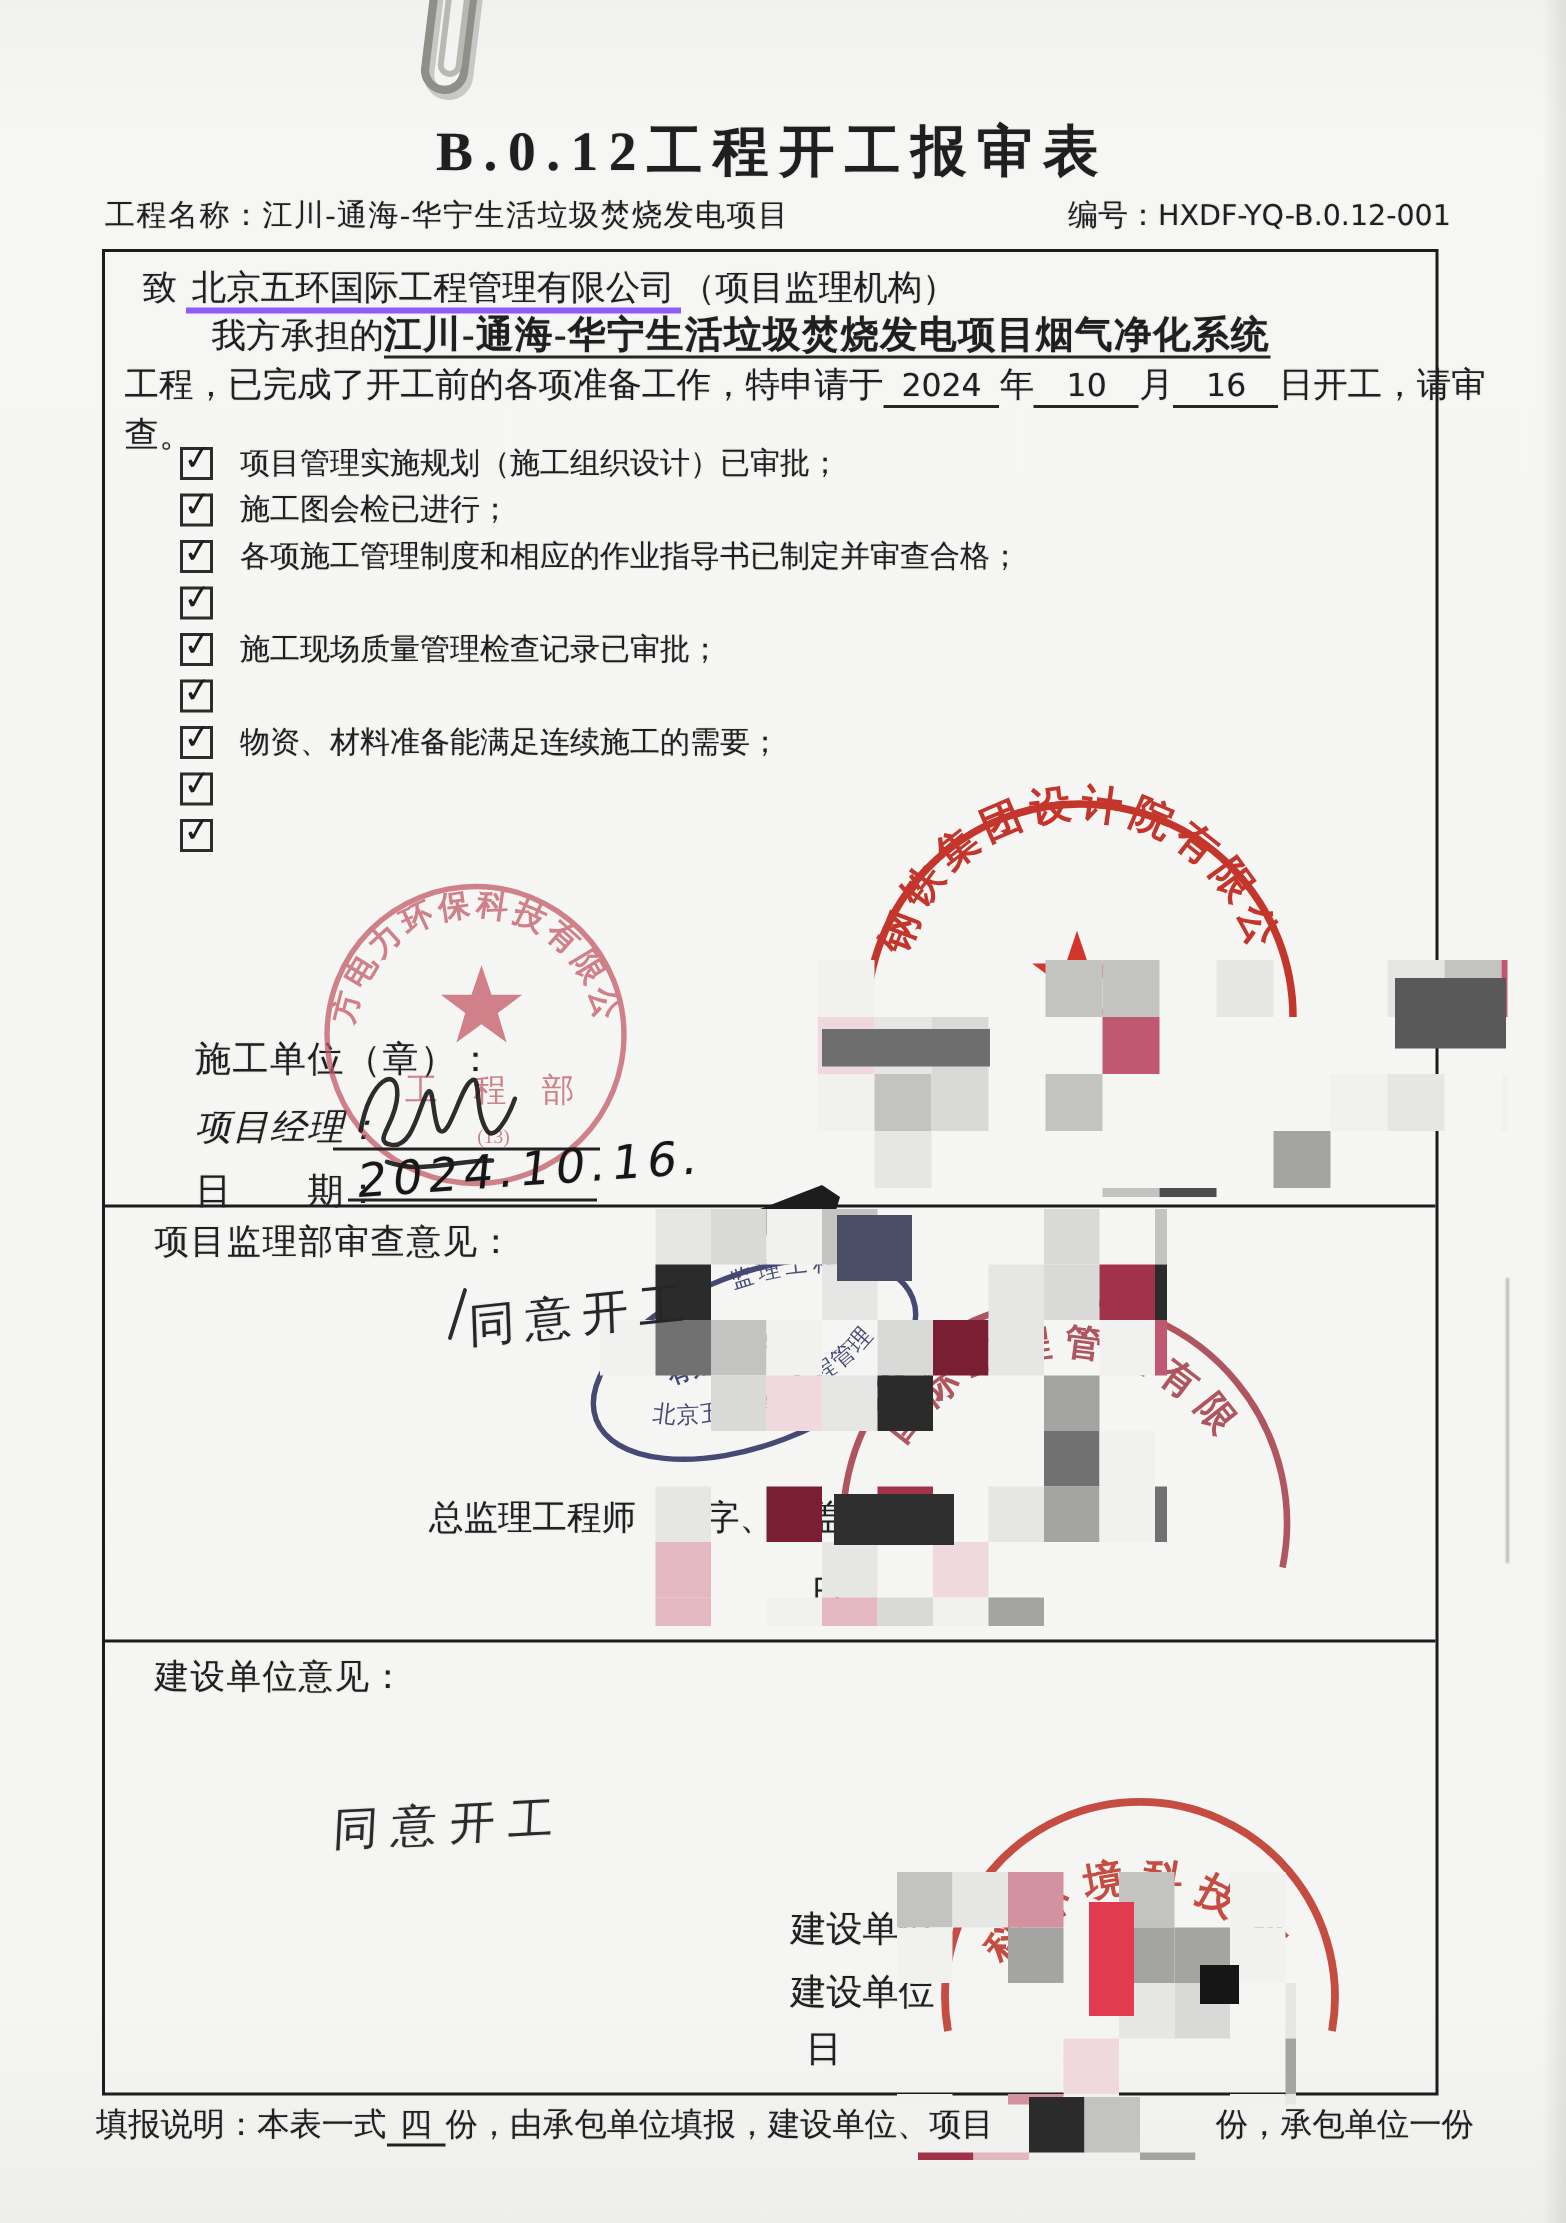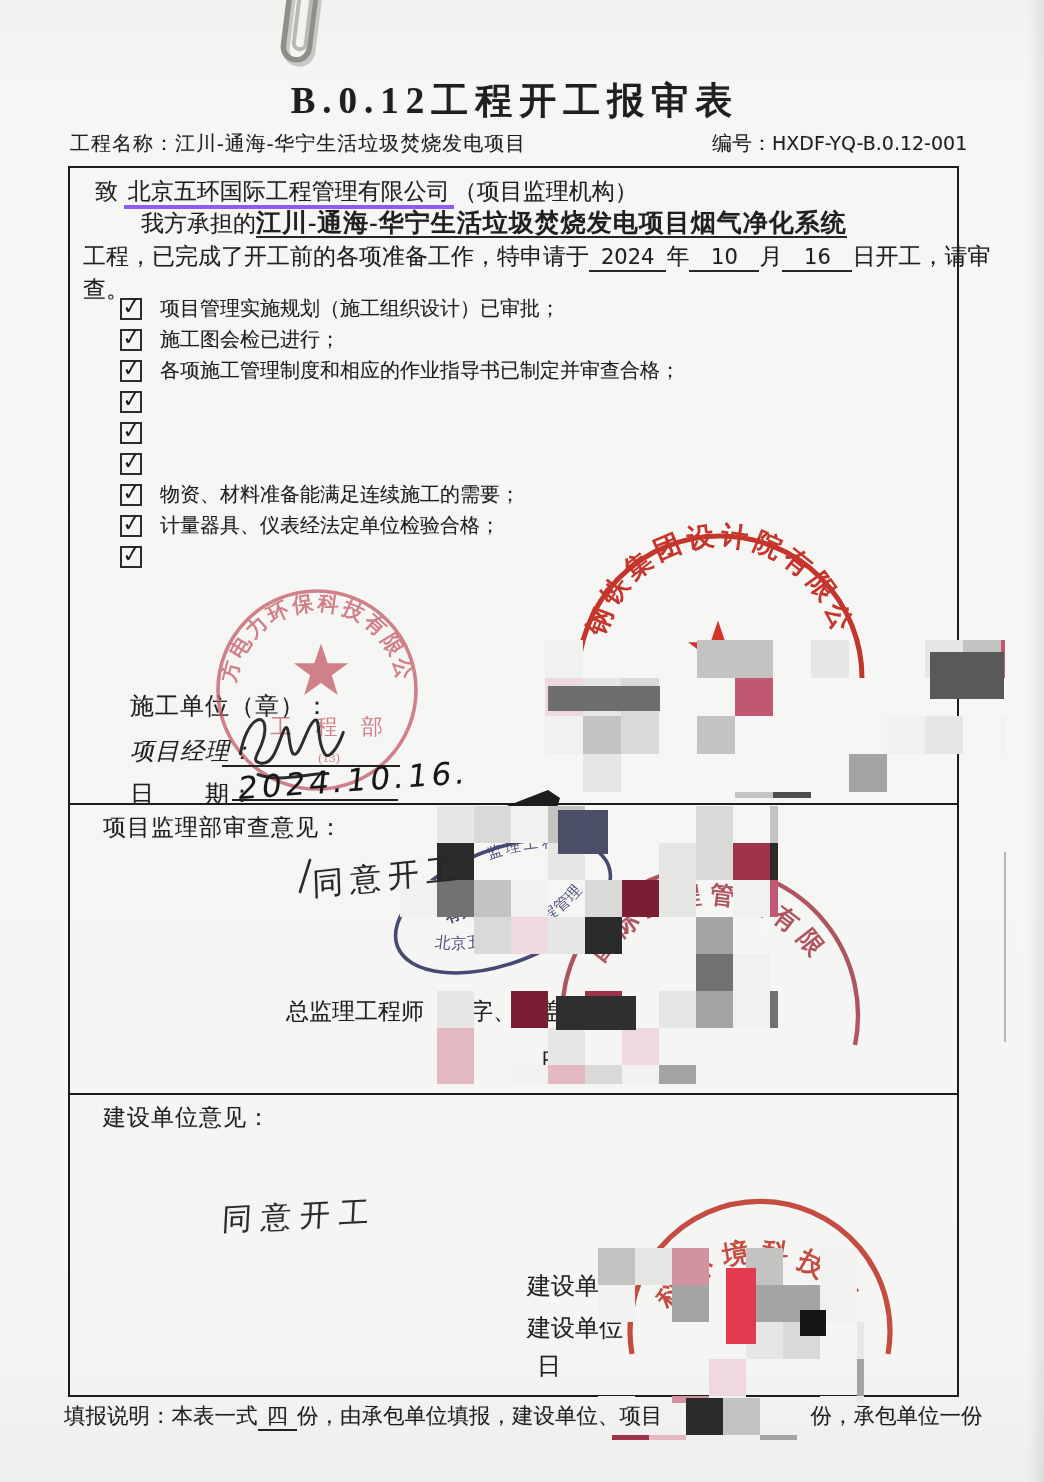--- a/index.html
+++ b/index.html
@@ -118,37 +118,37 @@
     </div>
   <div class="check-item checked">
       <span class="cbox">
         <span class="tick">✓</span>
       </span>
     </div>
   <div class="check-item checked">
       <span class="cbox">
         <span class="tick">✓</span>
       </span>
+      <span class="clabel">施工现场质量管理检查记录已审批；</span>
     </div>
   <div class="check-item checked">
       <span class="cbox">
         <span class="tick">✓</span>
       </span>
     </div>
   <div class="check-item checked">
       <span class="cbox">
         <span class="tick">✓</span>
       </span>
       <span class="clabel">物资、材料准备能满足连续施工的需要；</span>
     </div>
   <div class="check-item checked">
       <span class="cbox">
         <span class="tick">✓</span>
       </span>
-      <span class="clabel">计量器具、仪表经法定单位检验合格；</span>
     </div>
   <div class="check-item checked">
       <span class="cbox">
         <span class="tick">✓</span>
       </span>
     </div>
 </div>
 
 <div class="abs txt lbl" style="left:130px;top:690px;">施工单位（章）：</div>
 <div class="abs txt lbl" style="left:130px;top:735px;font-style:italic;">项目经理：</div>

